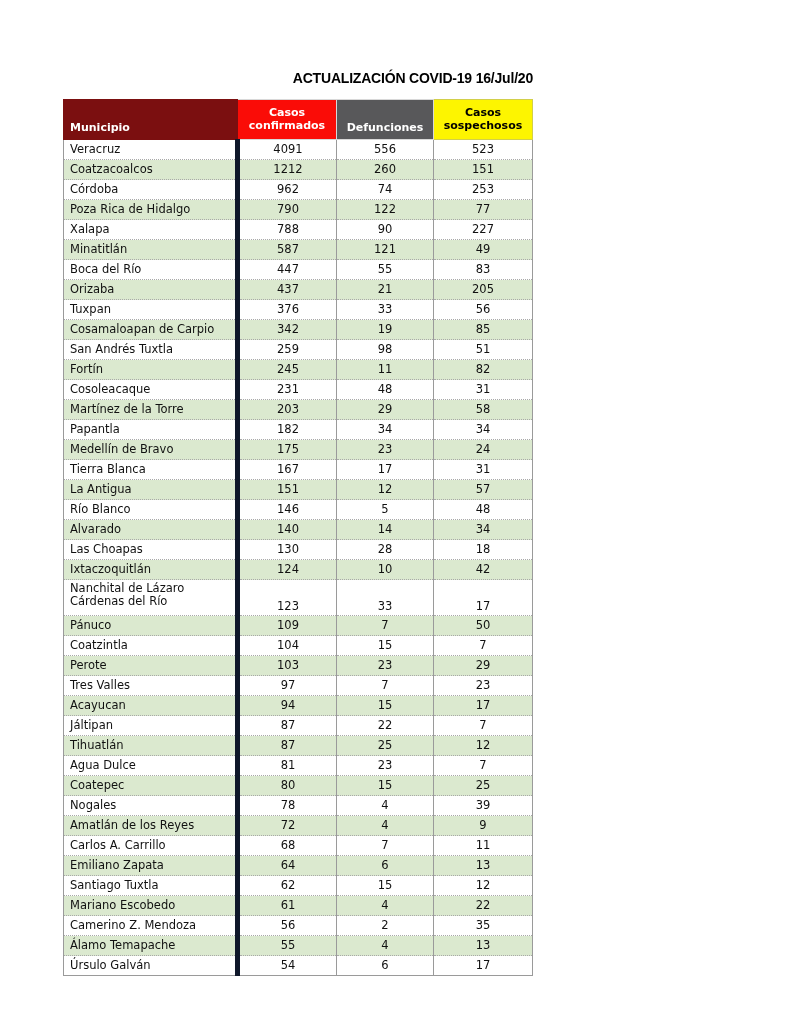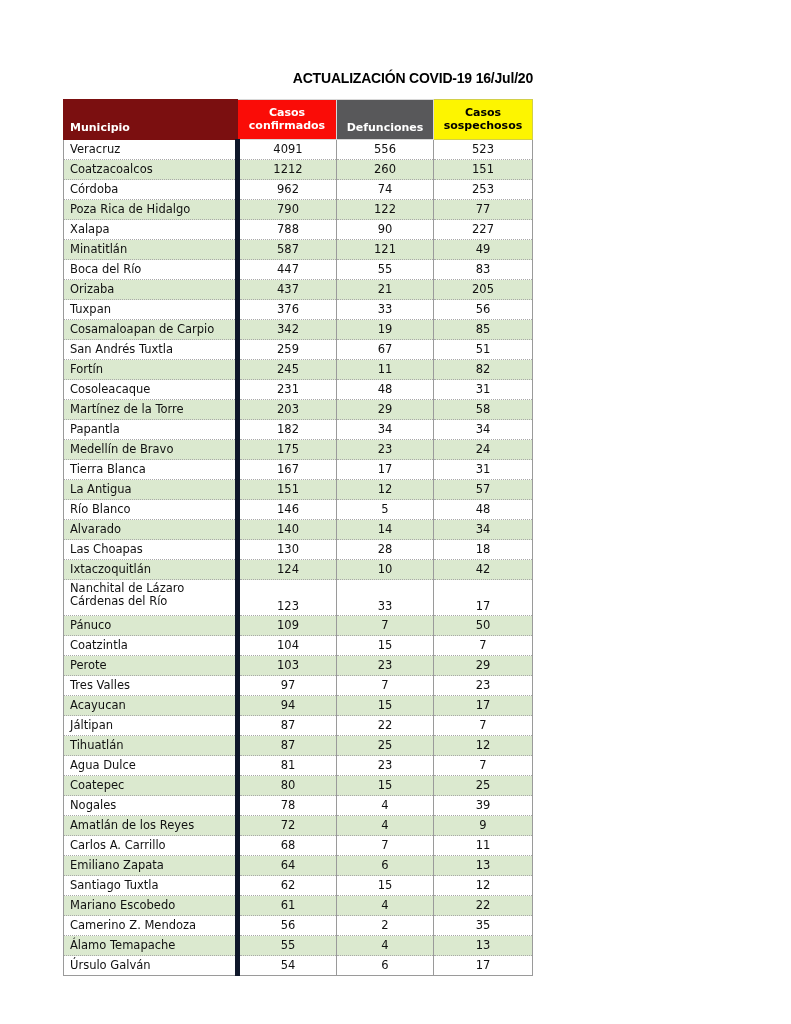--- a/index.html
+++ b/index.html
@@ -216,21 +216,21 @@
           </tr>
           <tr class="row-green">
             <td class="muni">Cosamaloapan de Carpio</td>
             <td class="num first">342</td>
             <td class="num">19</td>
             <td class="num">85</td>
           </tr>
           <tr class="row-white">
             <td class="muni">San Andrés Tuxtla</td>
             <td class="num first">259</td>
-            <td class="num">67</td>
+            <td class="num">98</td>
             <td class="num">51</td>
           </tr>
           <tr class="row-green">
             <td class="muni">Fortín</td>
             <td class="num first">245</td>
             <td class="num">11</td>
             <td class="num">82</td>
           </tr>
           <tr class="row-white">
             <td class="muni">Cosoleacaque</td>

